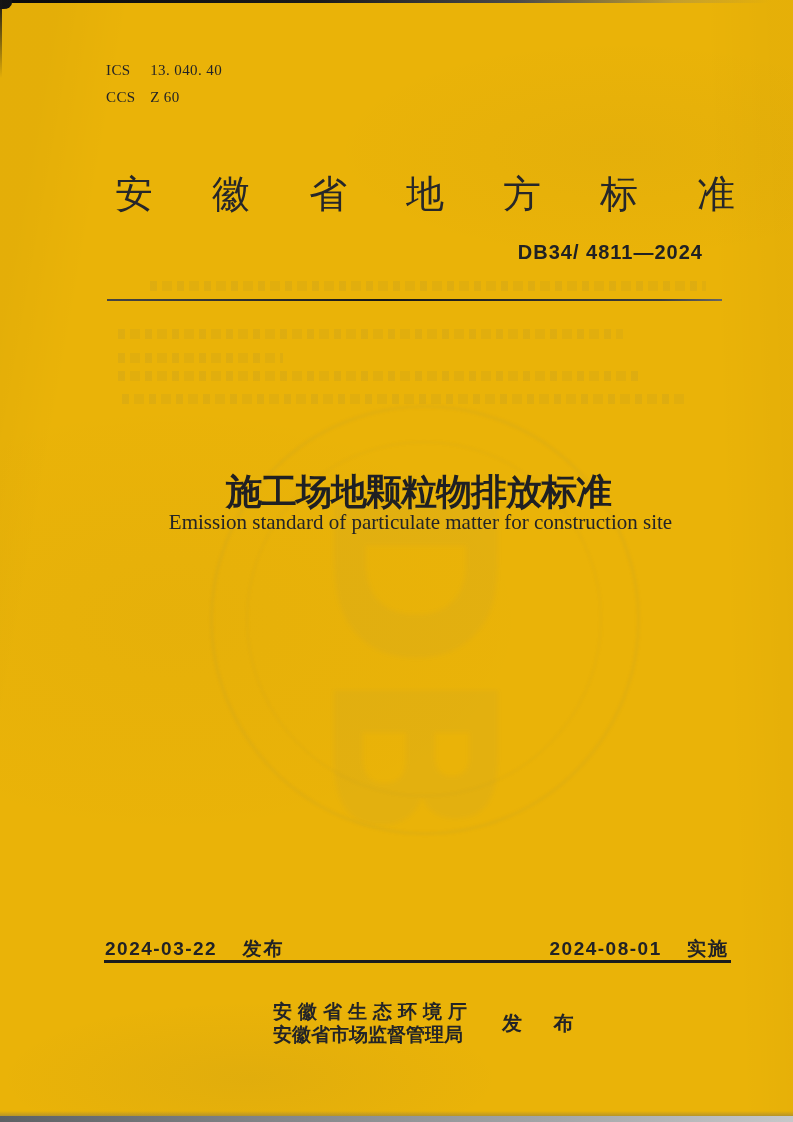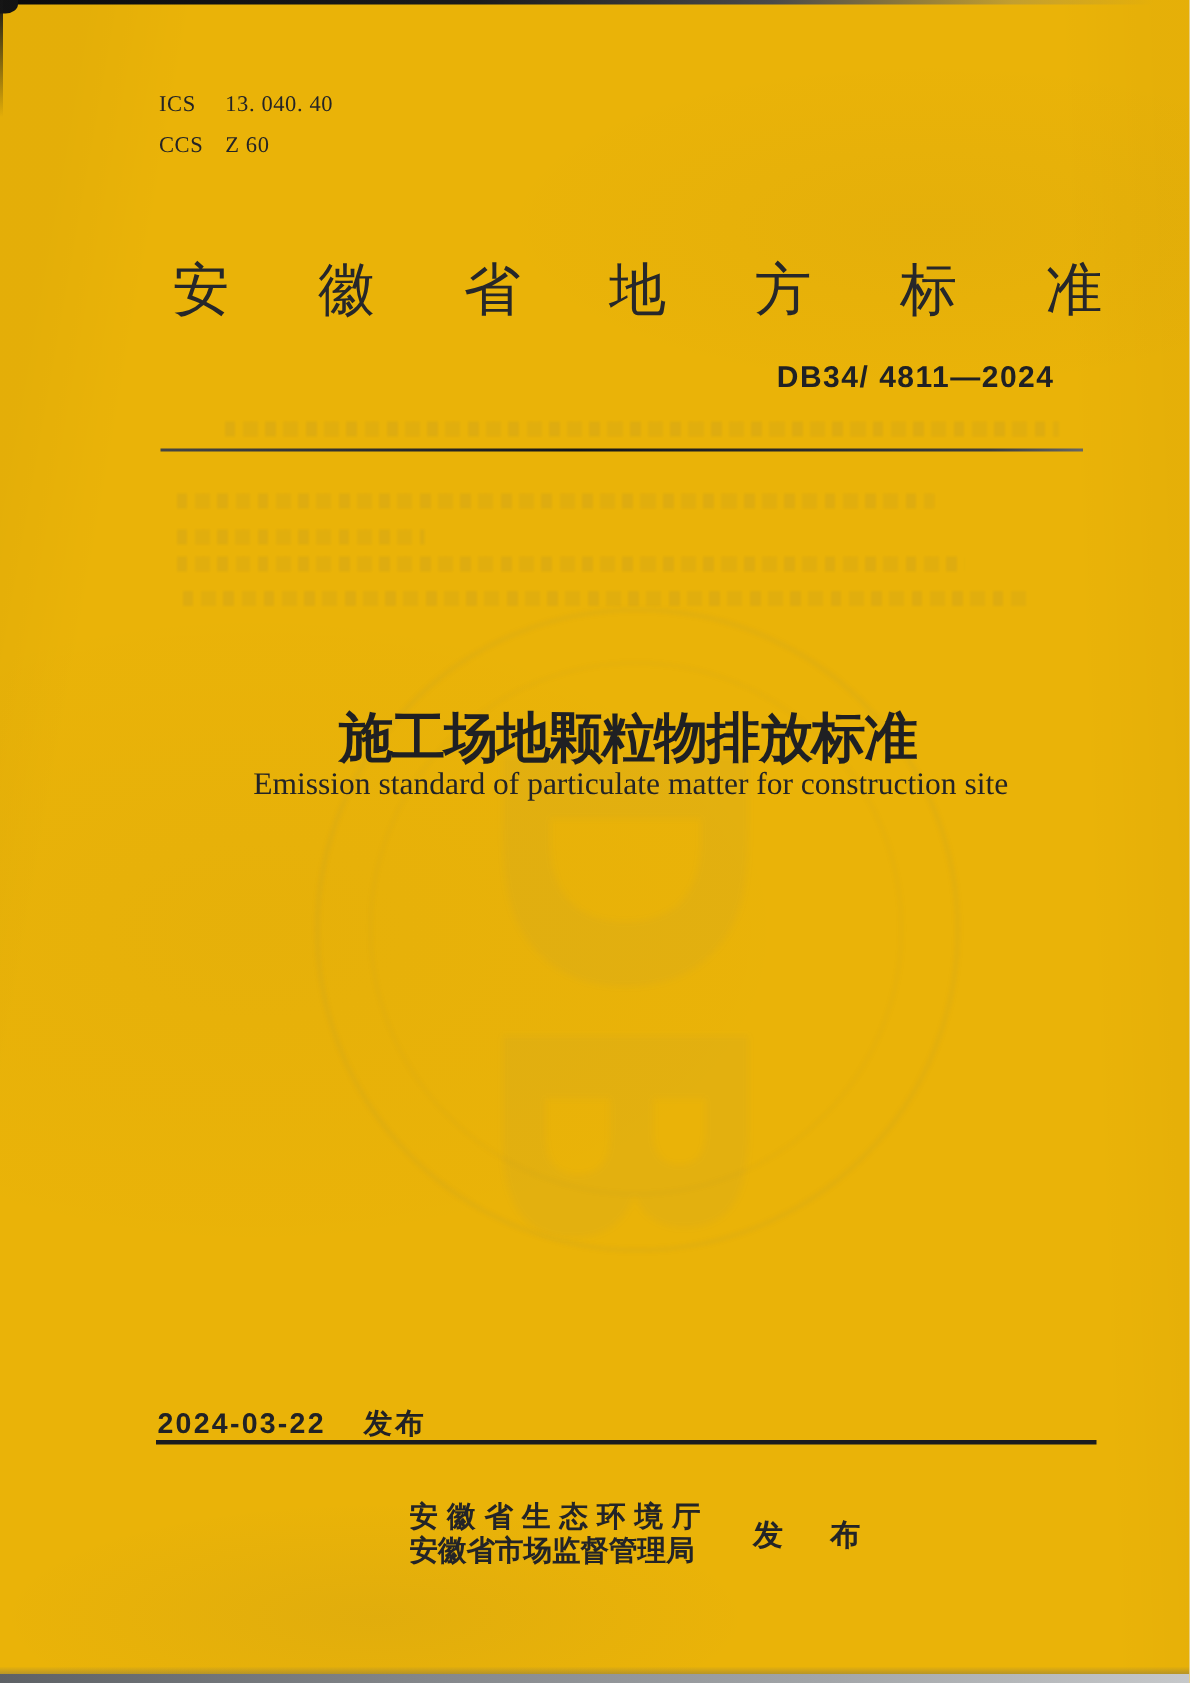--- a/index.html
+++ b/index.html
@@ -115,20 +115,24 @@
   <div class="ghost g5"></div>
 
   <h1 class="title-zh">施工场地颗粒物排放标准</h1>
   <div class="title-en">Emission standard of particulate matter for construction site</div>
 
   <div class="date-row">
     <div>
       <span class="date">2024-03-22</span>
       <span class="dlabel">发布</span>
     </div>
+    <div>
+      <span class="date">2024-08-01</span>
+      <span class="dlabel">实施</span>
+    </div>
   </div>
 
   <div class="rule-bottom"></div>
 
   <div class="pub-block">
     <div class="pub-line1">安徽省生态环境厅</div>
     <div class="pub-line2">安徽省市场监督管理局</div>
   </div>
   <div class="publish-action">发  布</div>
 

